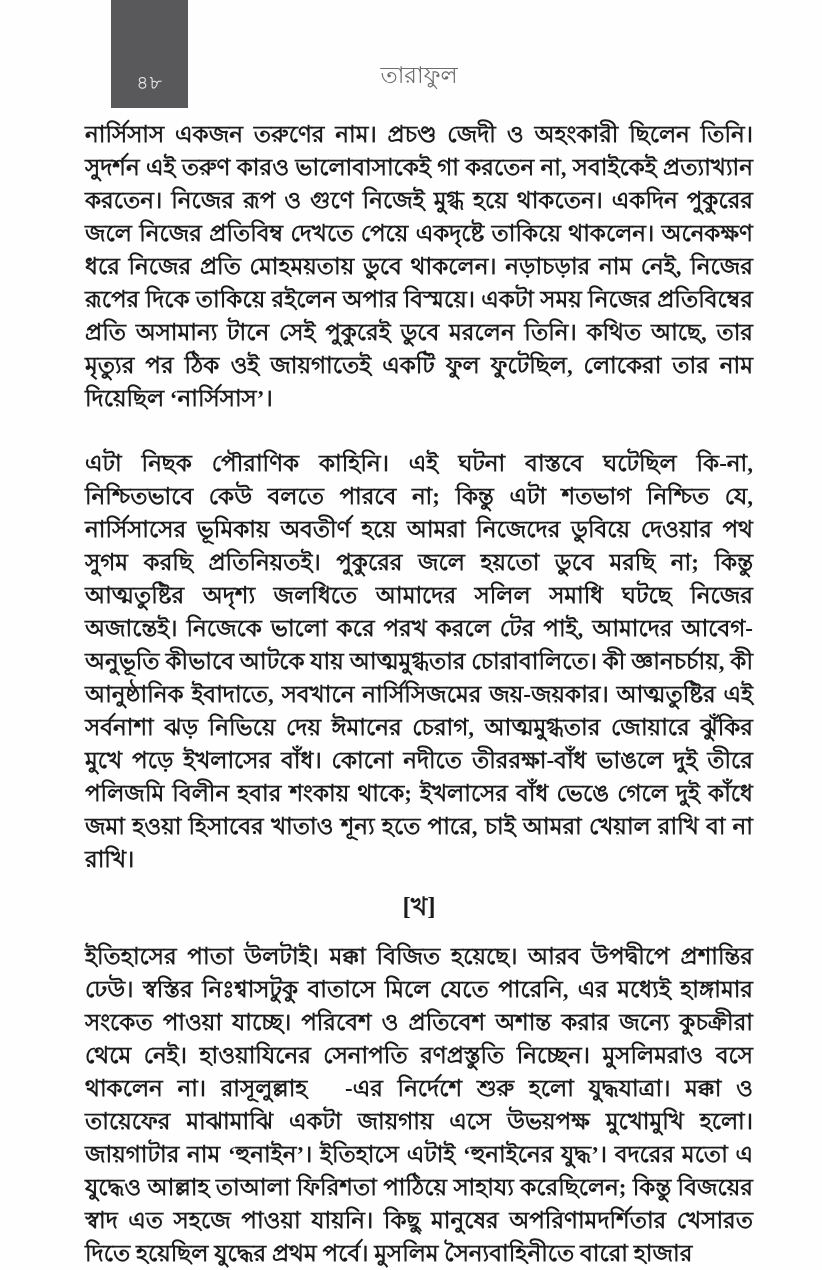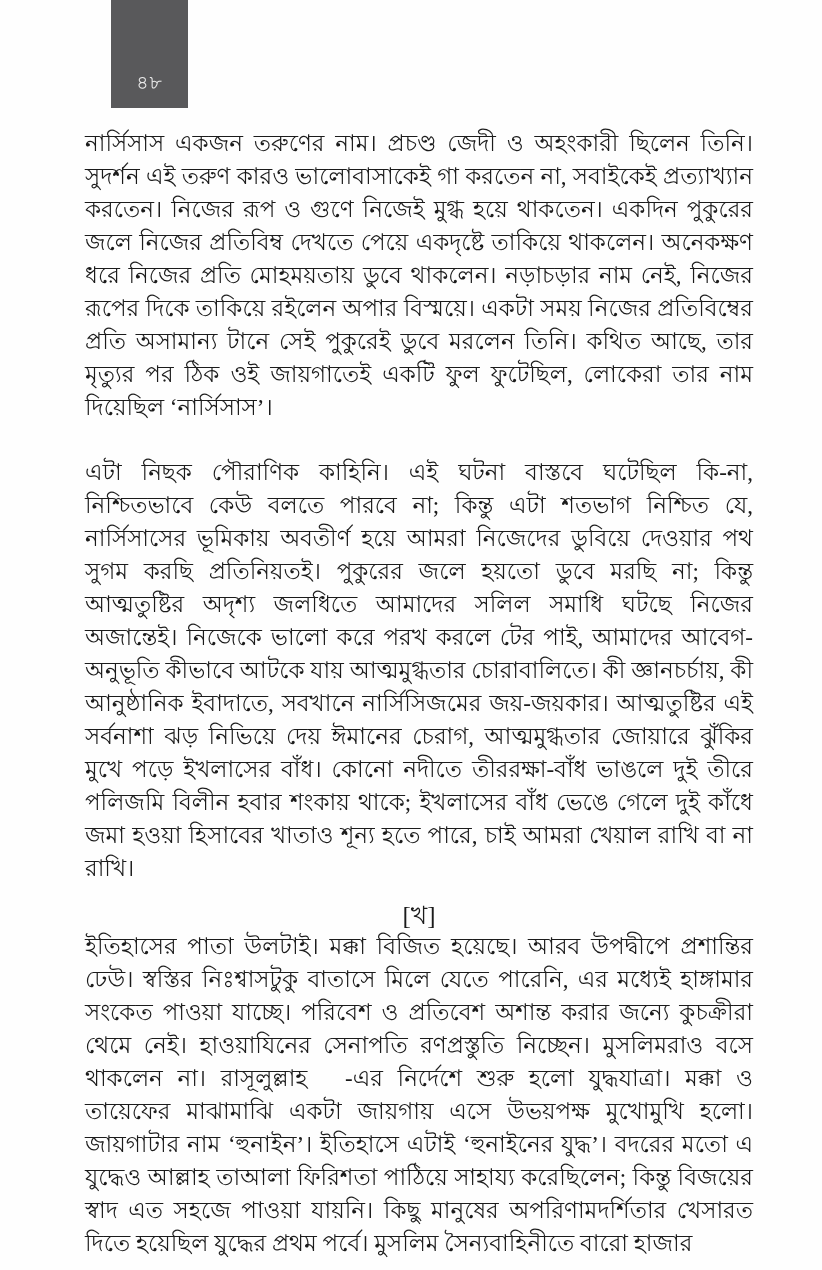--- a/index.html
+++ b/index.html
@@ -40,52 +40,55 @@
     top: 62px;
     width: 668px;
     text-align: center;
     font-size: 23px;
     line-height: 1.2;
     color: var(--title-fg, #6e6e6e);
   }
   .content {
     position: absolute;
     left: 85px;
-    top: 127px;
+    top: 118px;
     width: 668px;
     font-size: 23px;
     line-height: 33px;
     color: var(--body-fg, #1b1b1b);
     text-align: justify;
+    font-weight: bold;
   }
   .para {
     margin: 0;
   }
   .para-2 {
     margin-top: 32px;
   }
   .section-marker {
     text-align: center;
     font-size: 25px;
     line-height: 28px;
     margin-top: 17px;
     color: var(--body-fg, #1b1b1b);
   }
   .para-3 {
+    margin-top: 19px;
   }
 </style>
 </head>
 <body>
 
 <div class="page">
 
   <div class="page-number-box">
     <span class="page-number">৪৮</span>
   </div>
 
+  <div class="header-title">তারাফুল</div>
 
   <div class="content">
     <p class="para para-1">নার্সিসাস একজন তরুণের নাম। প্রচণ্ড জেদী ও অহংকারী ছিলেন তিনি। সুদর্শন এই তরুণ কারও ভালোবাসাকেই গা করতেন না, সবাইকেই প্রত্যাখ্যান করতেন। নিজের রূপ ও গুণে নিজেই মুগ্ধ হয়ে থাকতেন। একদিন পুকুরের জলে নিজের প্রতিবিম্ব দেখতে পেয়ে একদৃষ্টে তাকিয়ে থাকলেন। অনেকক্ষণ ধরে নিজের প্রতি মোহময়তায় ডুবে থাকলেন। নড়াচড়ার নাম নেই, নিজের রূপের দিকে তাকিয়ে রইলেন অপার বিস্ময়ে। একটা সময় নিজের প্রতিবিম্বের প্রতি অসামান্য টানে সেই পুকুরেই ডুবে মরলেন তিনি। কথিত আছে, তার মৃত্যুর পর ঠিক ওই জায়গাতেই একটি ফুল ফুটেছিল, লোকেরা তার নাম দিয়েছিল ‘নার্সিসাস’।</p>
 
     <p class="para para-2">এটা নিছক পৌরাণিক কাহিনি। এই ঘটনা বাস্তবে ঘটেছিল কি-না, নিশ্চিতভাবে কেউ বলতে পারবে না; কিন্তু এটা শতভাগ নিশ্চিত যে, নার্সিসাসের ভূমিকায় অবতীর্ণ হয়ে আমরা নিজেদের ডুবিয়ে দেওয়ার পথ সুগম করছি প্রতিনিয়তই। পুকুরের জলে হয়তো ডুবে মরছি না; কিন্তু আত্মতুষ্টির অদৃশ্য জলধিতে আমাদের সলিল সমাধি ঘটছে নিজের অজান্তেই। নিজেকে ভালো করে পরখ করলে টের পাই, আমাদের আবেগ-অনুভূতি কীভাবে আটকে যায় আত্মমুগ্ধতার চোরাবালিতে। কী জ্ঞানচর্চায়, কী আনুষ্ঠানিক ইবাদাতে, সবখানে নার্সিসিজমের জয়-জয়কার। আত্মতুষ্টির এই সর্বনাশা ঝড় নিভিয়ে দেয় ঈমানের চেরাগ, আত্মমুগ্ধতার জোয়ারে ঝুঁকির মুখে পড়ে ইখলাসের বাঁধ। কোনো নদীতে তীররক্ষা-বাঁধ ভাঙলে দুই তীরে পলিজমি বিলীন হবার শংকায় থাকে; ইখলাসের বাঁধ ভেঙে গেলে দুই কাঁধে জমা হওয়া হিসাবের খাতাও শূন্য হতে পারে, চাই আমরা খেয়াল রাখি বা না রাখি।</p>
 
     <div class="section-marker">[খ]</div>
 
     <p class="para para-3">ইতিহাসের পাতা উলটাই। মক্কা বিজিত হয়েছে। আরব উপদ্বীপে প্রশান্তির ঢেউ। স্বস্তির নিঃশ্বাসটুকু বাতাসে মিলে যেতে পারেনি, এর মধ্যেই হাঙ্গামার সংকেত পাওয়া যাচ্ছে। পরিবেশ ও প্রতিবেশ অশান্ত করার জন্যে কুচক্রীরা থেমে নেই। হাওয়াযিনের সেনাপতি রণপ্রস্তুতি নিচ্ছেন। মুসলিমরাও বসে থাকলেন না। রাসূলুল্লাহ  -এর নির্দেশে শুরু হলো যুদ্ধযাত্রা। মক্কা ও তায়েফের মাঝামাঝি একটা জায়গায় এসে উভয়পক্ষ মুখোমুখি হলো। জায়গাটার নাম ‘হুনাইন’। ইতিহাসে এটাই ‘হুনাইনের যুদ্ধ’। বদরের মতো এ যুদ্ধেও আল্লাহ তাআলা ফিরিশতা পাঠিয়ে সাহায্য করেছিলেন; কিন্তু বিজয়ের স্বাদ এত সহজে পাওয়া যায়নি। কিছু মানুষের অপরিণামদর্শিতার খেসারত দিতে হয়েছিল যুদ্ধের প্রথম পর্বে। মুসলিম সৈন্যবাহিনীতে বারো হাজার</p>
   </div>

